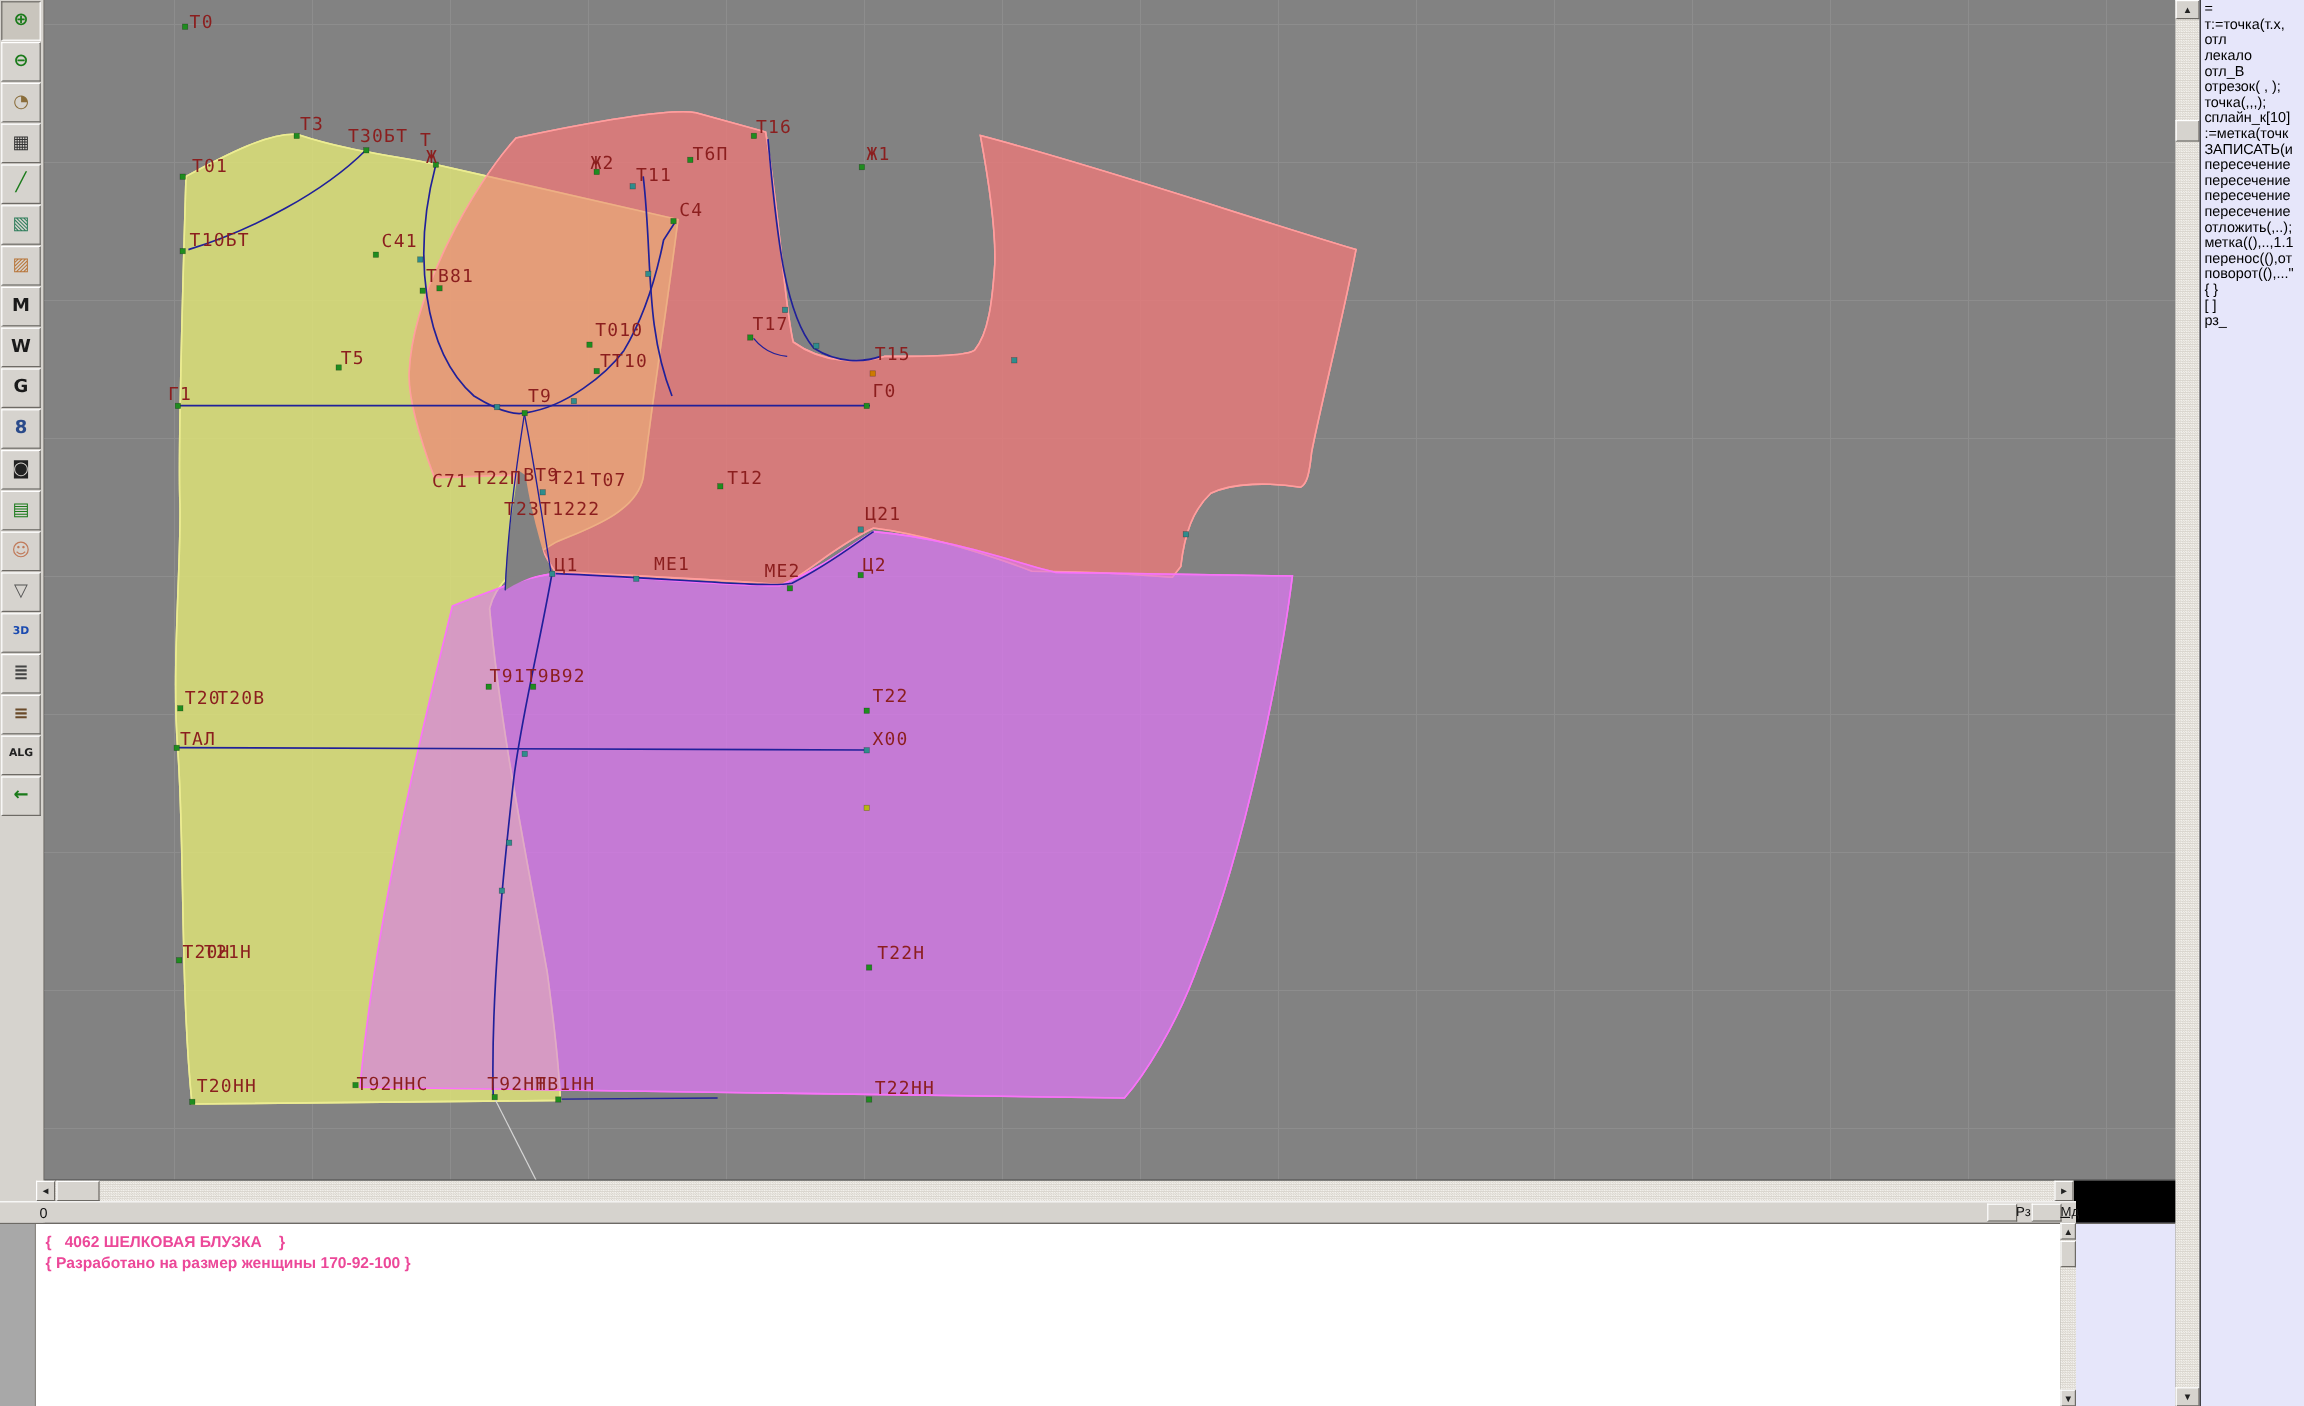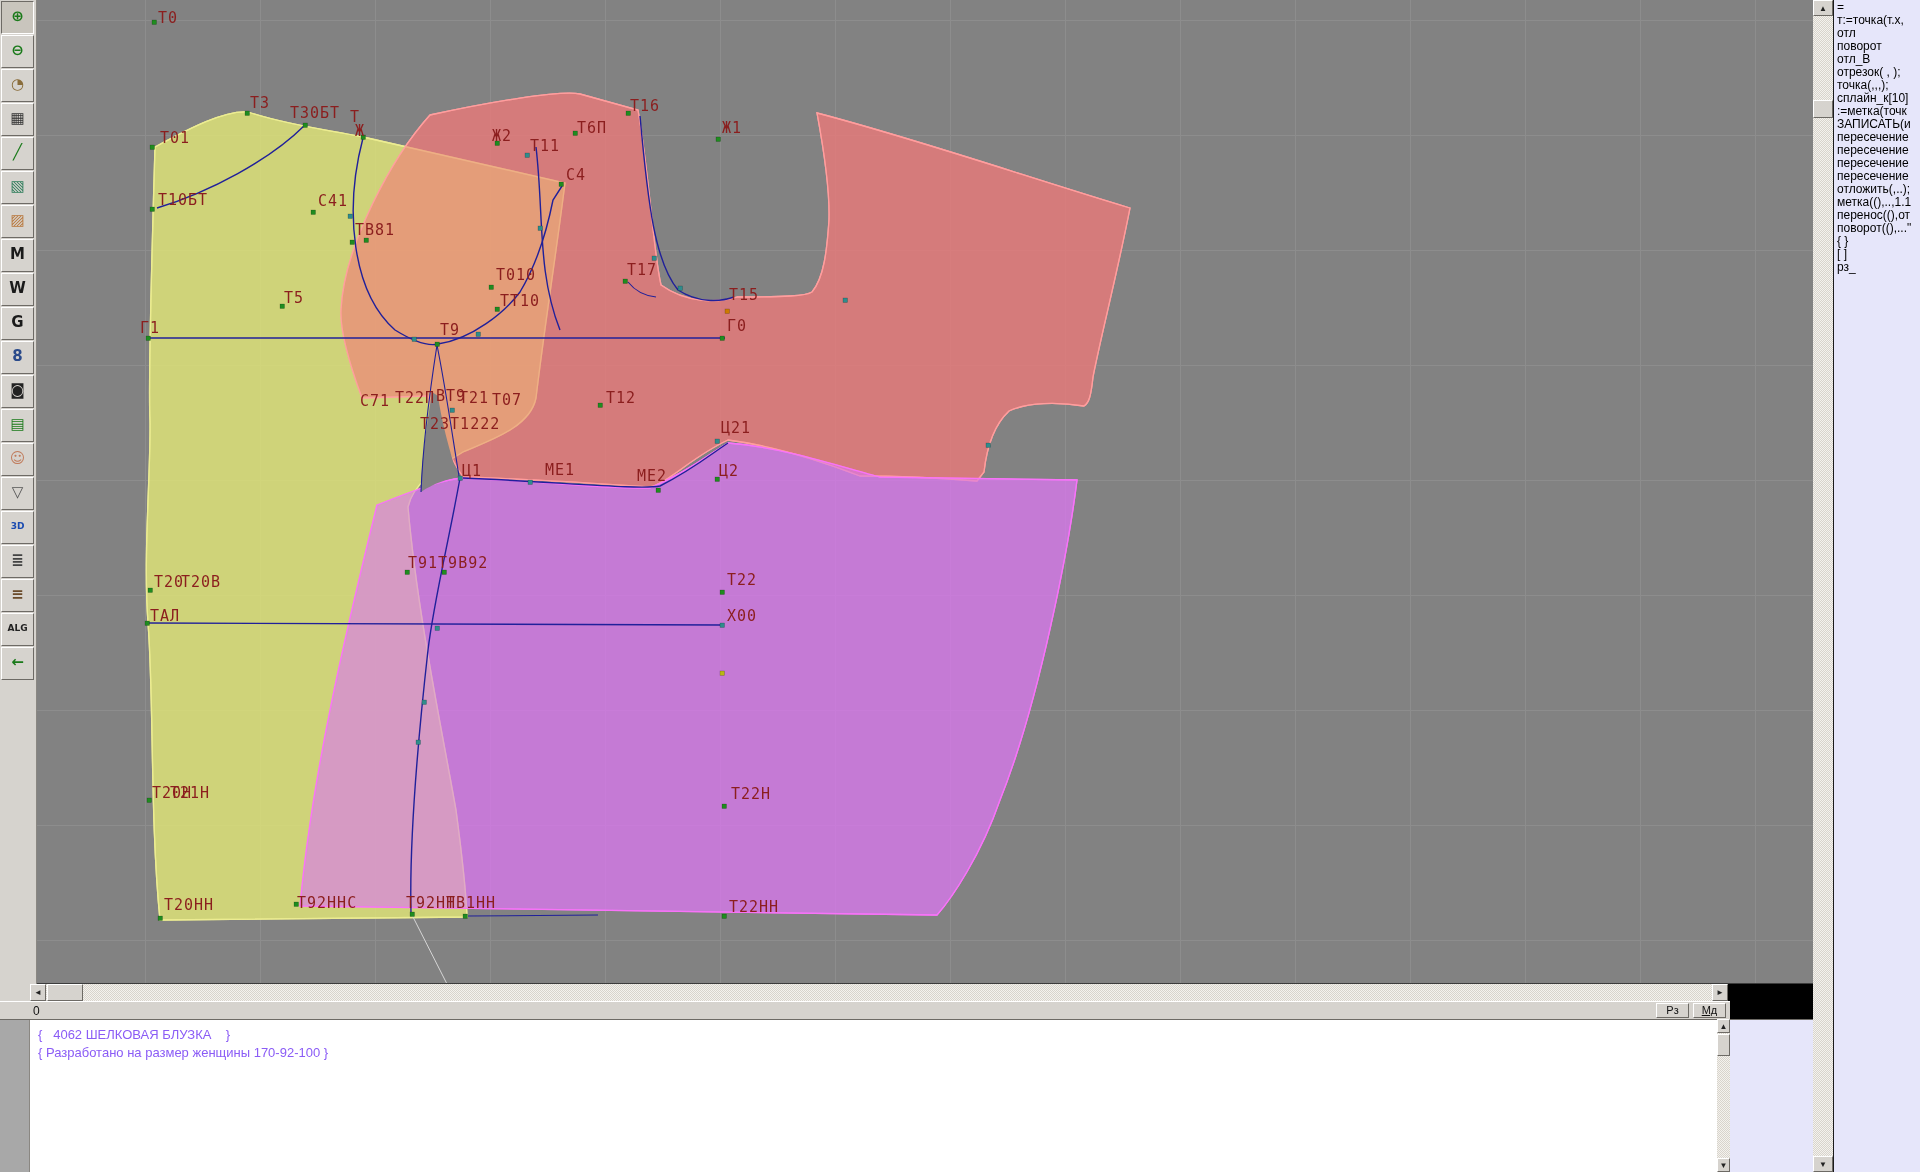--- a/index.html
+++ b/index.html
@@ -35,29 +35,29 @@
   .sbtn{position:absolute;background:#d6d3ce;border:1px solid;
         border-color:#ffffff #6d6a65 #6d6a65 #ffffff;box-sizing:border-box;
         display:flex;align-items:center;justify-content:center;
         font-size:8px;color:#222;cursor:pointer;}
   .sthumb{position:absolute;background:#d6d3ce;border:1px solid;
           border-color:#ffffff #6d6a65 #6d6a65 #ffffff;box-sizing:border-box;cursor:pointer;}
   #hscroll{position:absolute;left:30px;top:984px;width:1698px;height:17px;}
   #inforow{position:absolute;left:0px;top:1001px;width:1730px;height:18px;background:#d6d3ce;
            border-top:1px solid #fff;box-sizing:border-box;}
   #inforow .zero{position:absolute;left:33px;top:2px;font-size:12px;color:#111;}
-  .mini-btn{position:absolute;top:1px;width:33px;height:15px;background:#d6d3ce;
+  .mini-btn{position:absolute;top:1px;width:14px;height:15px;background:#d6d3ce;
             border:1px solid;border-color:#ffffff #6d6a65 #6d6a65 #ffffff;box-sizing:border-box;
-            font-size:11px;color:#111;text-align:center;line-height:13px;cursor:pointer;}
+            font-size:11px;color:#111;text-align:center;line-height:13px;cursor:pointer;padding-left:23px;}
   #editor{position:absolute;left:0;top:1019px;width:1717px;height:153px;background:#ffffff;
           border-top:1px solid #6d6a65;box-sizing:border-box;}
   #editor .gutter{position:absolute;left:0;top:0;width:30px;height:100%;background:#a8a8a8;
                   border-right:1px solid #8a8782;box-sizing:border-box;}
   #editor .elines{position:absolute;left:38px;top:6px;right:4px;}
-  .eline{font-size:13px;color:#8b5cf6;min-height:18px;line-height:18px;white-space:pre;}
+  .eline{font-size:13px;color:#ec4899;min-height:18px;line-height:18px;white-space:pre;font-weight:bold;}
   #ta-scroll{position:absolute;left:1717px;top:1019px;width:13px;height:153px;}
   #lav-block{position:absolute;left:1730px;top:1019px;width:83px;height:153px;background:#e6e6fa;
              border-top:1px solid #6d6a65;box-sizing:border-box;}
 
   
   #vscroll{position:absolute;left:1813px;top:0;width:20px;height:1172px;}
   #panel{position:absolute;left:1833px;top:0;width:87px;height:1172px;background:#e6e6fa;
          border-left:1px solid #1a1a1a;box-sizing:border-box;overflow:hidden;}
   .plines{padding:1px 0 0 3px;}
   .pline{font-size:12px;line-height:13px;color:#000;white-space:nowrap;overflow:hidden;cursor:pointer;}
@@ -320,21 +320,21 @@
   <div class="sthumb" style="left:0;top:100px;width:20px;height:18px;"></div>
   <div class="sbtn" style="left:0;bottom:0;width:20px;height:16px;">▼</div>
 </div>
 
 <div id="panel">
   <div class="plines">
 
   <div class="pline">=</div>
       <div class="pline">т:=точка(т.х,</div>
       <div class="pline">отл</div>
-      <div class="pline">поворот</div>
+      <div class="pline">лекало</div>
       <div class="pline">отл_В</div>
       <div class="pline">отрезок( , );</div>
       <div class="pline">точка(,,,);</div>
       <div class="pline">сплайн_к[10]</div>
       <div class="pline">:=метка(точк</div>
       <div class="pline">ЗАПИСАТЬ(и</div>
       <div class="pline">пересечение</div>
       <div class="pline">пересечение</div>
       <div class="pline">пересечение</div>
       <div class="pline">пересечение</div>

